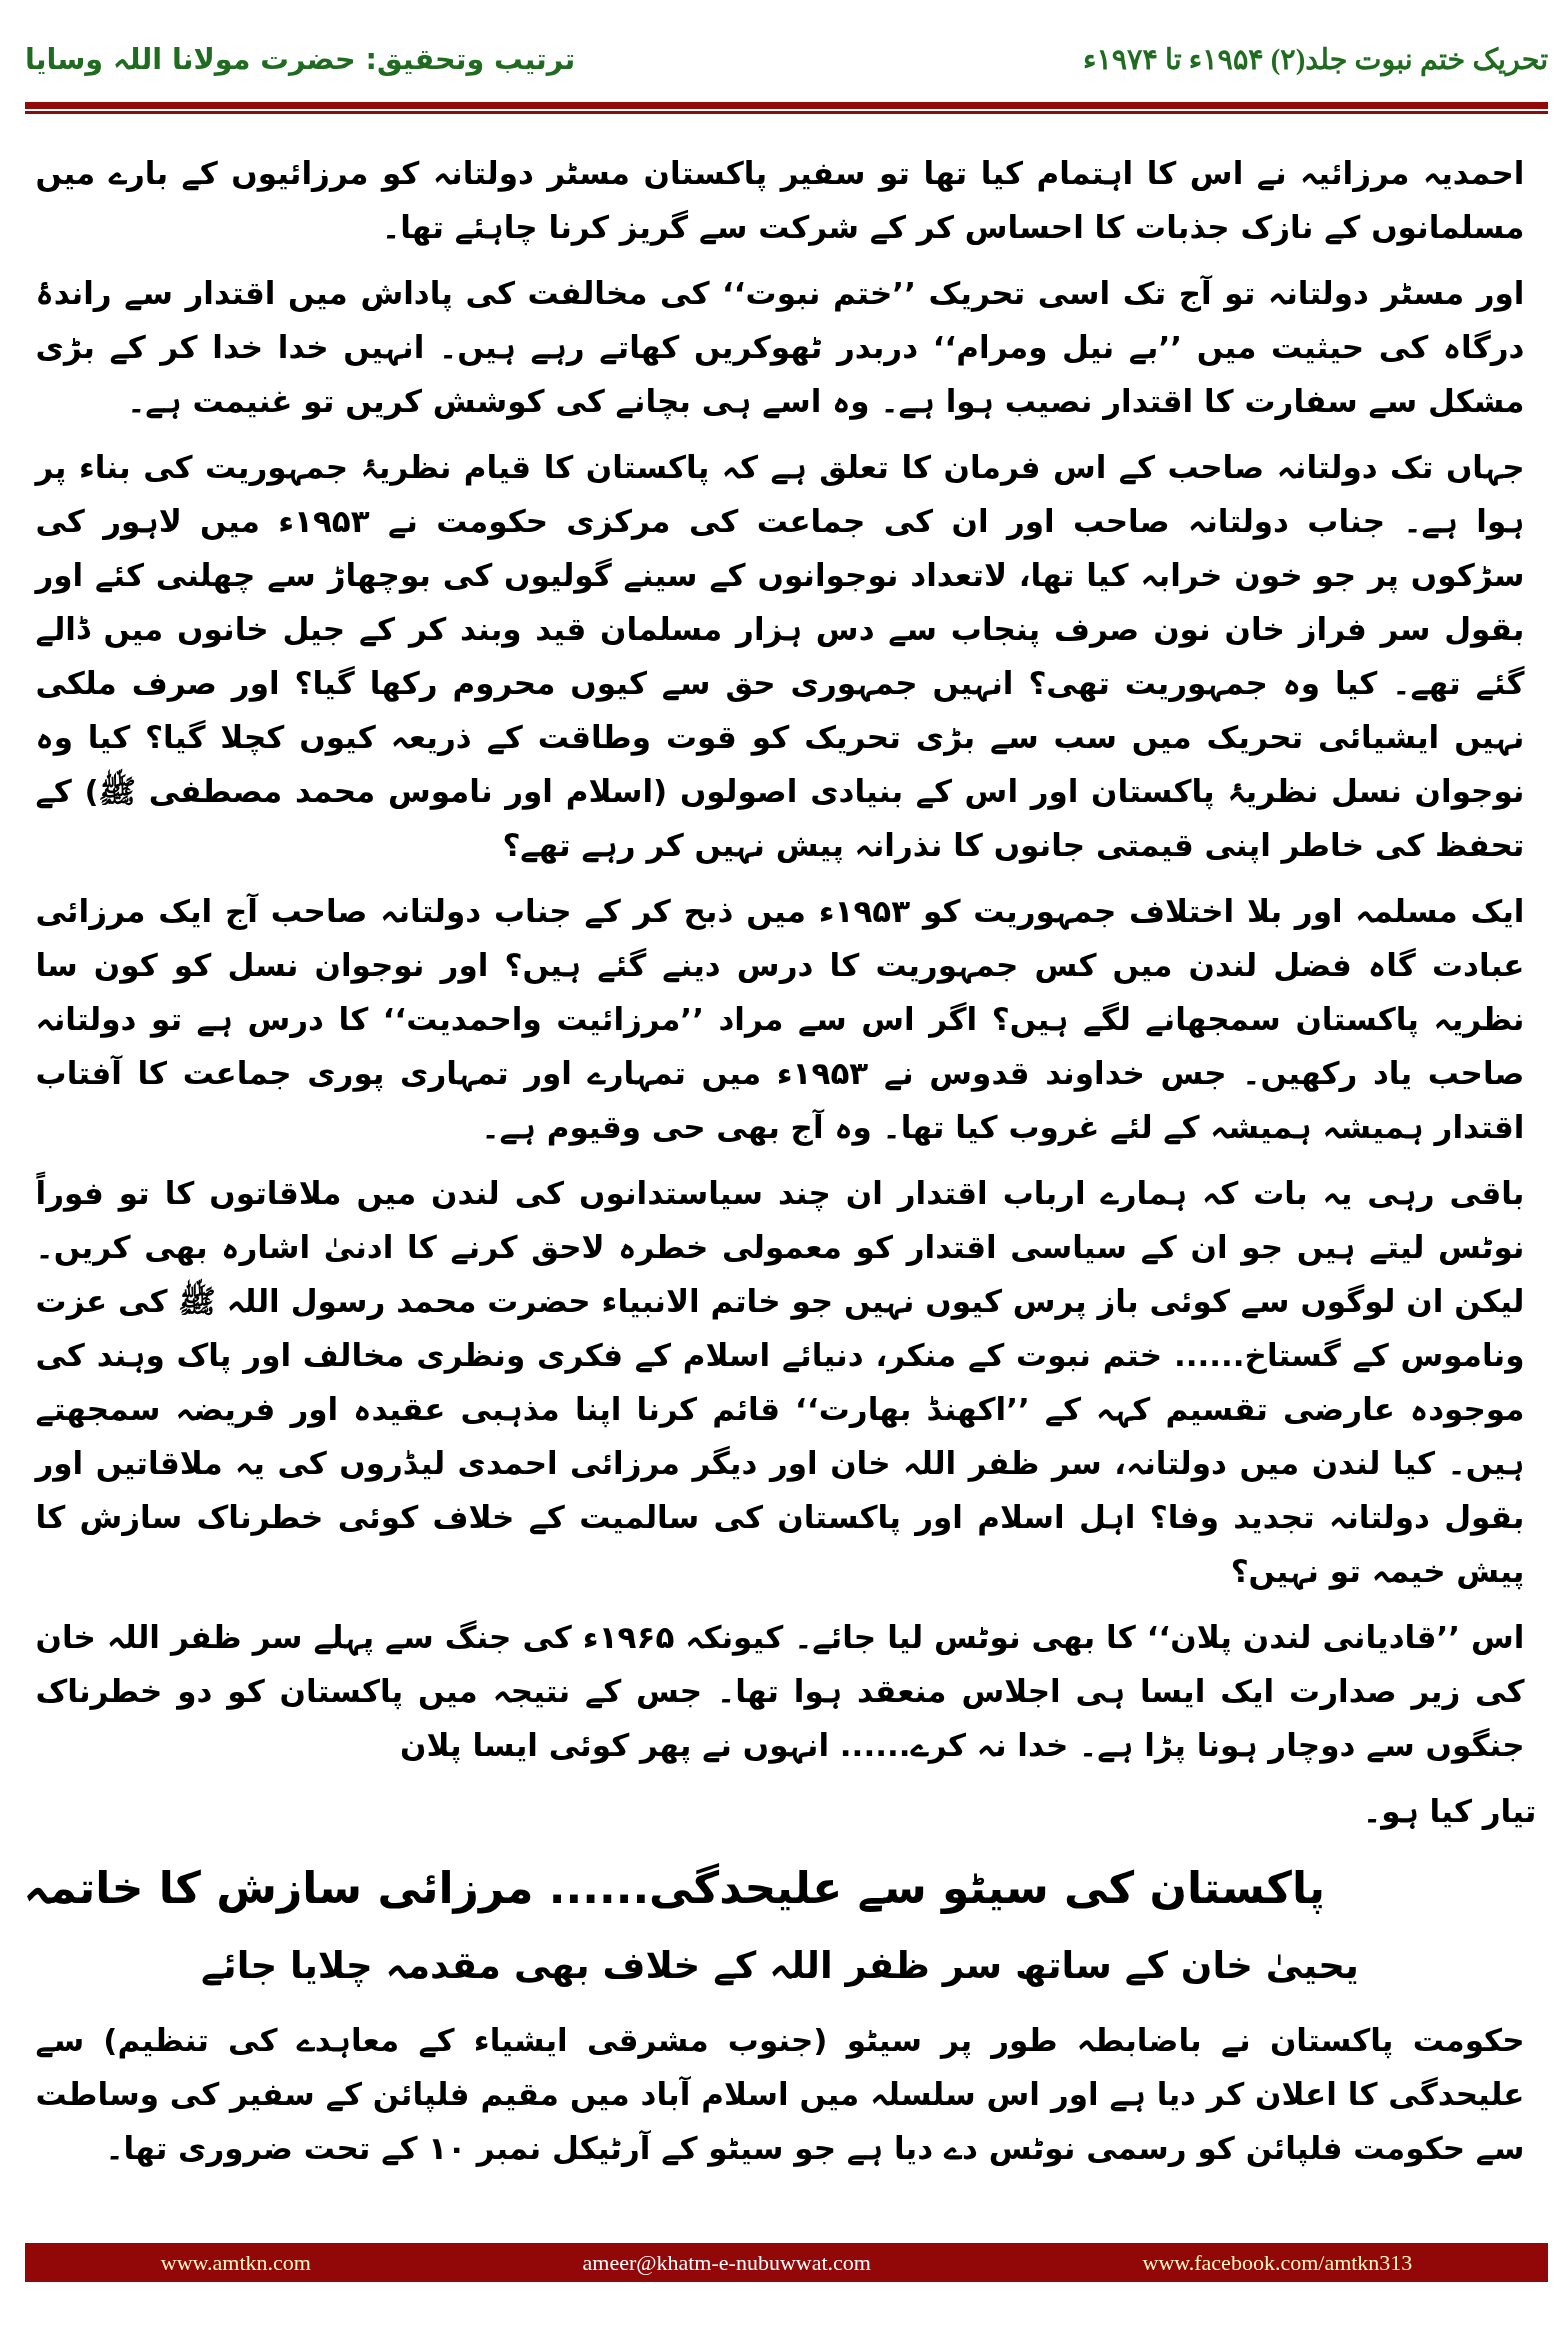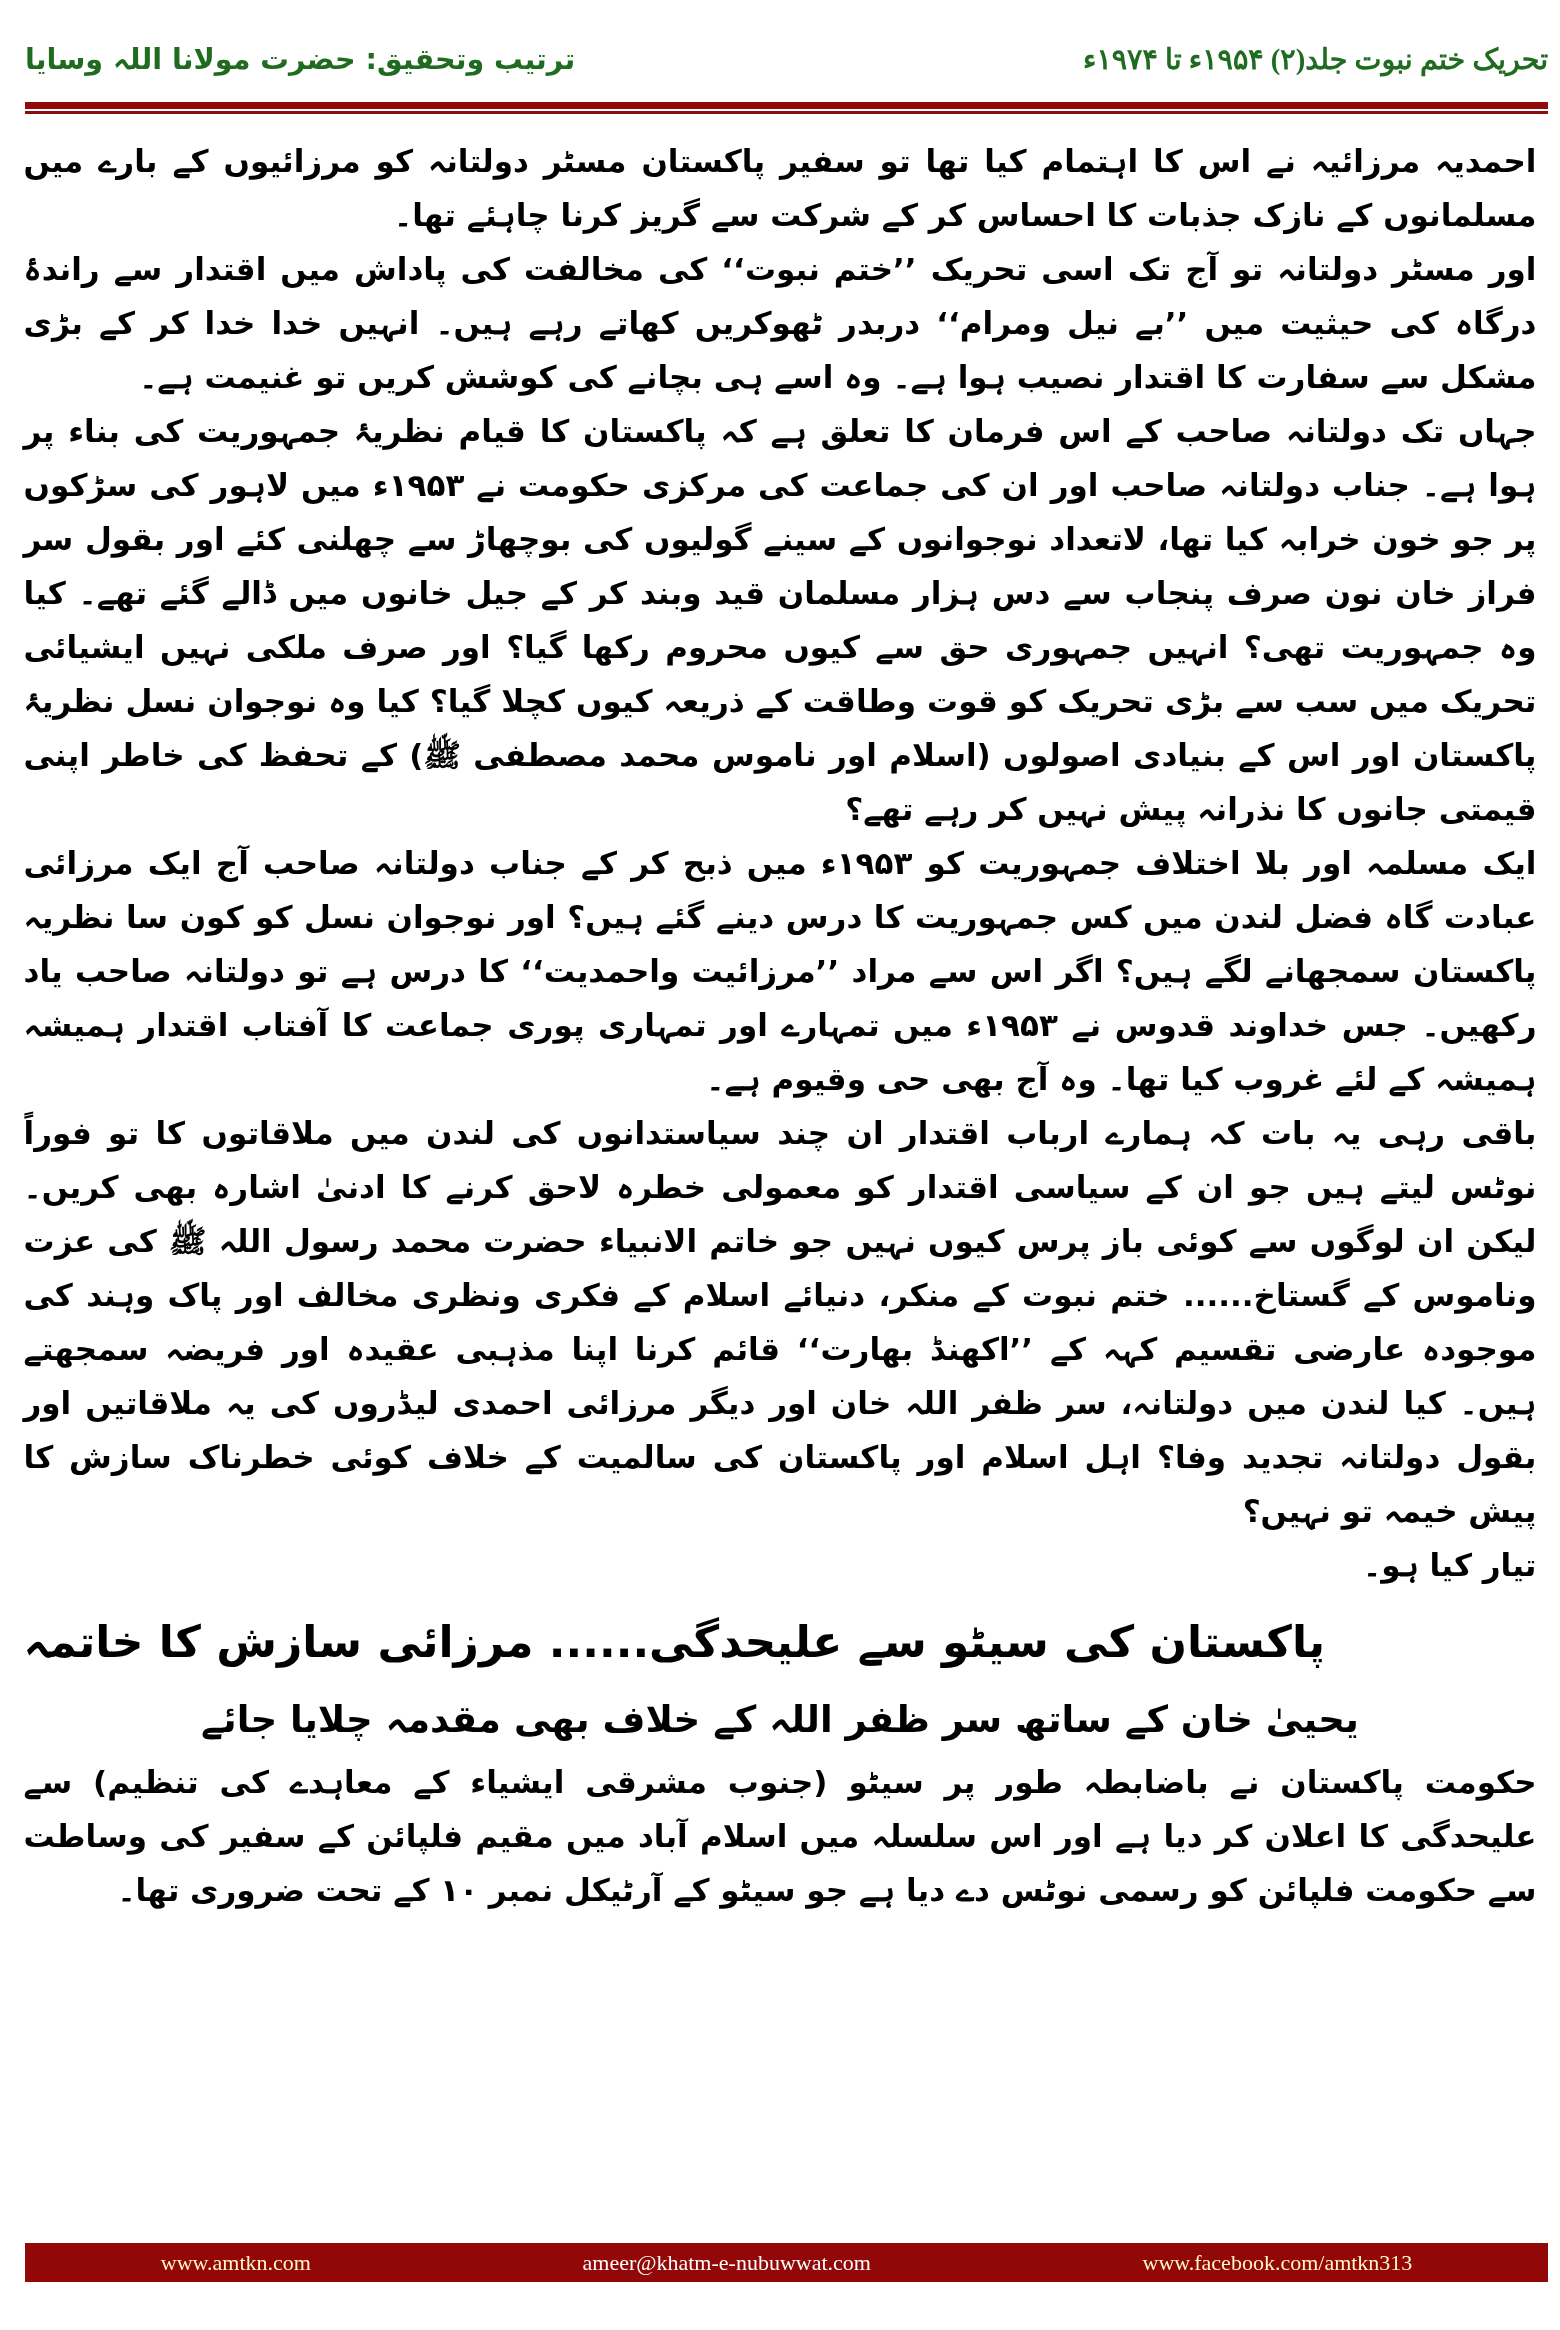--- a/index.html
+++ b/index.html
@@ -33,21 +33,21 @@
       position: absolute; left: 25px; right: 11.8px; top: 102px; height: 6.7px; background: #930808;
     }
     .rule-thin {
       position: absolute; left: 25px; right: 11.8px; top: 111px; height: 2.5px; background: #8a0d0d;
     }
     .content {
       position: absolute; left: 23.5px; right: 23.5px; top: 134px;
       direction: rtl; text-align: justify;
       font-size: 31px; line-height: 54px; font-weight: bold;
     }
-    .para { margin: 0; text-indent: 0; }
+    .para { margin: 12px; text-indent: 0; }
     .para.indent { text-indent: 0; }
     .source-row {
       display: flex; justify-content: space-between; align-items: baseline;
     }
     .source-cite { font-size: 25px; }
     .title-main {
       text-align: left; font-size: 44px; line-height: 84px; margin-top: 8.4px;
       font-weight: bold;
     }
     .title-sub {
@@ -71,20 +71,21 @@
 </div>
 <div class="rule-thick"></div>
 <div class="rule-thin"></div>
 
 <div class="content">
   <p class="para">احمدیہ مرزائیہ نے اس کا اہتمام کیا تھا تو سفیر پاکستان مسٹر دولتانہ کو مرزائیوں کے بارے میں مسلمانوں کے نازک جذبات کا احساس کر کے شرکت سے گریز کرنا چاہئے تھا۔</p>
   <p class="para indent">اور مسٹر دولتانہ تو آج تک اسی تحریک ’’ختم نبوت‘‘ کی مخالفت کی پاداش میں اقتدار سے راندۂ درگاہ کی حیثیت میں ’’بے نیل ومرام‘‘ دربدر ٹھوکریں کھاتے رہے ہیں۔ انہیں خدا خدا کر کے بڑی مشکل سے سفارت کا اقتدار نصیب ہوا ہے۔ وہ اسے ہی بچانے کی کوشش کریں تو غنیمت ہے۔</p>
   <p class="para indent">جہاں تک دولتانہ صاحب کے اس فرمان کا تعلق ہے کہ پاکستان کا قیام نظریۂ جمہوریت کی بناء پر ہوا ہے۔ جناب دولتانہ صاحب اور ان کی جماعت کی مرکزی حکومت نے ۱۹۵۳ء میں لاہور کی سڑکوں پر جو خون خرابہ کیا تھا، لاتعداد نوجوانوں کے سینے گولیوں کی بوچھاڑ سے چھلنی کئے اور بقول سر فراز خان نون صرف پنجاب سے دس ہزار مسلمان قید وبند کر کے جیل خانوں میں ڈالے گئے تھے۔ کیا وہ جمہوریت تھی؟ انہیں جمہوری حق سے کیوں محروم رکھا گیا؟ اور صرف ملکی نہیں ایشیائی تحریک میں سب سے بڑی تحریک کو قوت وطاقت کے ذریعہ کیوں کچلا گیا؟ کیا وہ نوجوان نسل نظریۂ پاکستان اور اس کے بنیادی اصولوں (اسلام اور ناموس محمد مصطفی ﷺ) کے تحفظ کی خاطر اپنی قیمتی جانوں کا نذرانہ پیش نہیں کر رہے تھے؟</p>
   <p class="para indent">ایک مسلمہ اور بلا اختلاف جمہوریت کو ۱۹۵۳ء میں ذبح کر کے جناب دولتانہ صاحب آج ایک مرزائی عبادت گاہ فضل لندن میں کس جمہوریت کا درس دینے گئے ہیں؟ اور نوجوان نسل کو کون سا نظریہ پاکستان سمجھانے لگے ہیں؟ اگر اس سے مراد ’’مرزائیت واحمدیت‘‘ کا درس ہے تو دولتانہ صاحب یاد رکھیں۔ جس خداوند قدوس نے ۱۹۵۳ء میں تمہارے اور تمہاری پوری جماعت کا آفتاب اقتدار ہمیشہ ہمیشہ کے لئے غروب کیا تھا۔ وہ آج بھی حی وقیوم ہے۔</p>
   <p class="para indent">باقی رہی یہ بات کہ ہمارے ارباب اقتدار ان چند سیاستدانوں کی لندن میں ملاقاتوں کا تو فوراً نوٹس لیتے ہیں جو ان کے سیاسی اقتدار کو معمولی خطرہ لاحق کرنے کا ادنیٰ اشارہ بھی کریں۔ لیکن ان لوگوں سے کوئی باز پرس کیوں نہیں جو خاتم الانبیاء حضرت محمد رسول اللہ ﷺ کی عزت وناموس کے گستاخ...... ختم نبوت کے منکر، دنیائے اسلام کے فکری ونظری مخالف اور پاک وہند کی موجودہ عارضی تقسیم کہہ کے ’’اکھنڈ بھارت‘‘ قائم کرنا اپنا مذہبی عقیدہ اور فریضہ سمجھتے ہیں۔ کیا لندن میں دولتانہ، سر ظفر اللہ خان اور دیگر مرزائی احمدی لیڈروں کی یہ ملاقاتیں اور بقول دولتانہ تجدید وفا؟ اہل اسلام اور پاکستان کی سالمیت کے خلاف کوئی خطرناک سازش کا پیش خیمہ تو نہیں؟</p>
+  <p class="para indent">اس ’’قادیانی لندن پلان‘‘ کا بھی نوٹس لیا جائے۔ کیونکہ ۱۹۶۵ء کی جنگ سے پہلے سر ظفر اللہ خان کی زیر صدارت ایک ایسا ہی اجلاس منعقد ہوا تھا۔ جس کے نتیجہ میں پاکستان کو دو خطرناک جنگوں سے دوچار ہونا پڑا ہے۔ خدا نہ کرے...... انہوں نے پھر کوئی ایسا پلان</p>
   <div class="source-row">
     <span>تیار کیا ہو۔</span>
   </div>
 
   <div class="title-main">پاکستان کی سیٹو سے علیحدگی...... مرزائی سازش کا خاتمہ</div>
   <div class="title-sub">یحییٰ خان کے ساتھ سر ظفر اللہ کے خلاف بھی مقدمہ چلایا جائے</div>
   <p class="para">حکومت پاکستان نے باضابطہ طور پر سیٹو (جنوب مشرقی ایشیاء کے معاہدے کی تنظیم) سے علیحدگی کا اعلان کر دیا ہے اور اس سلسلہ میں اسلام آباد میں مقیم فلپائن کے سفیر کی وساطت سے حکومت فلپائن کو رسمی نوٹس دے دیا ہے جو سیٹو کے آرٹیکل نمبر ۱۰ کے تحت ضروری تھا۔</p>
 </div>
 
 <div class="footer">

